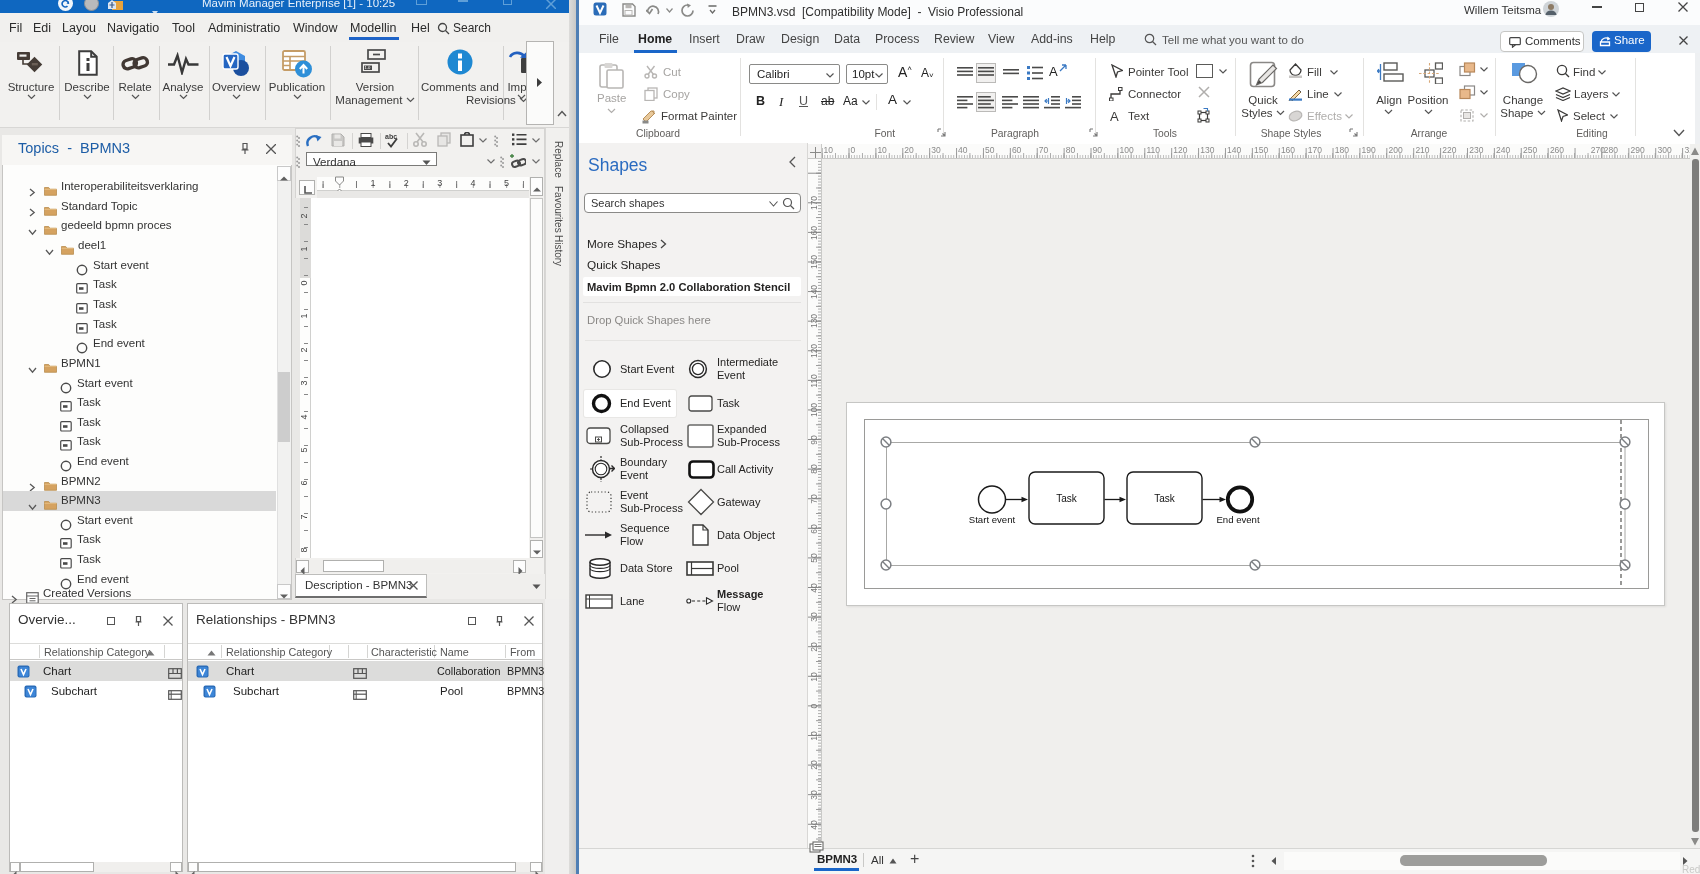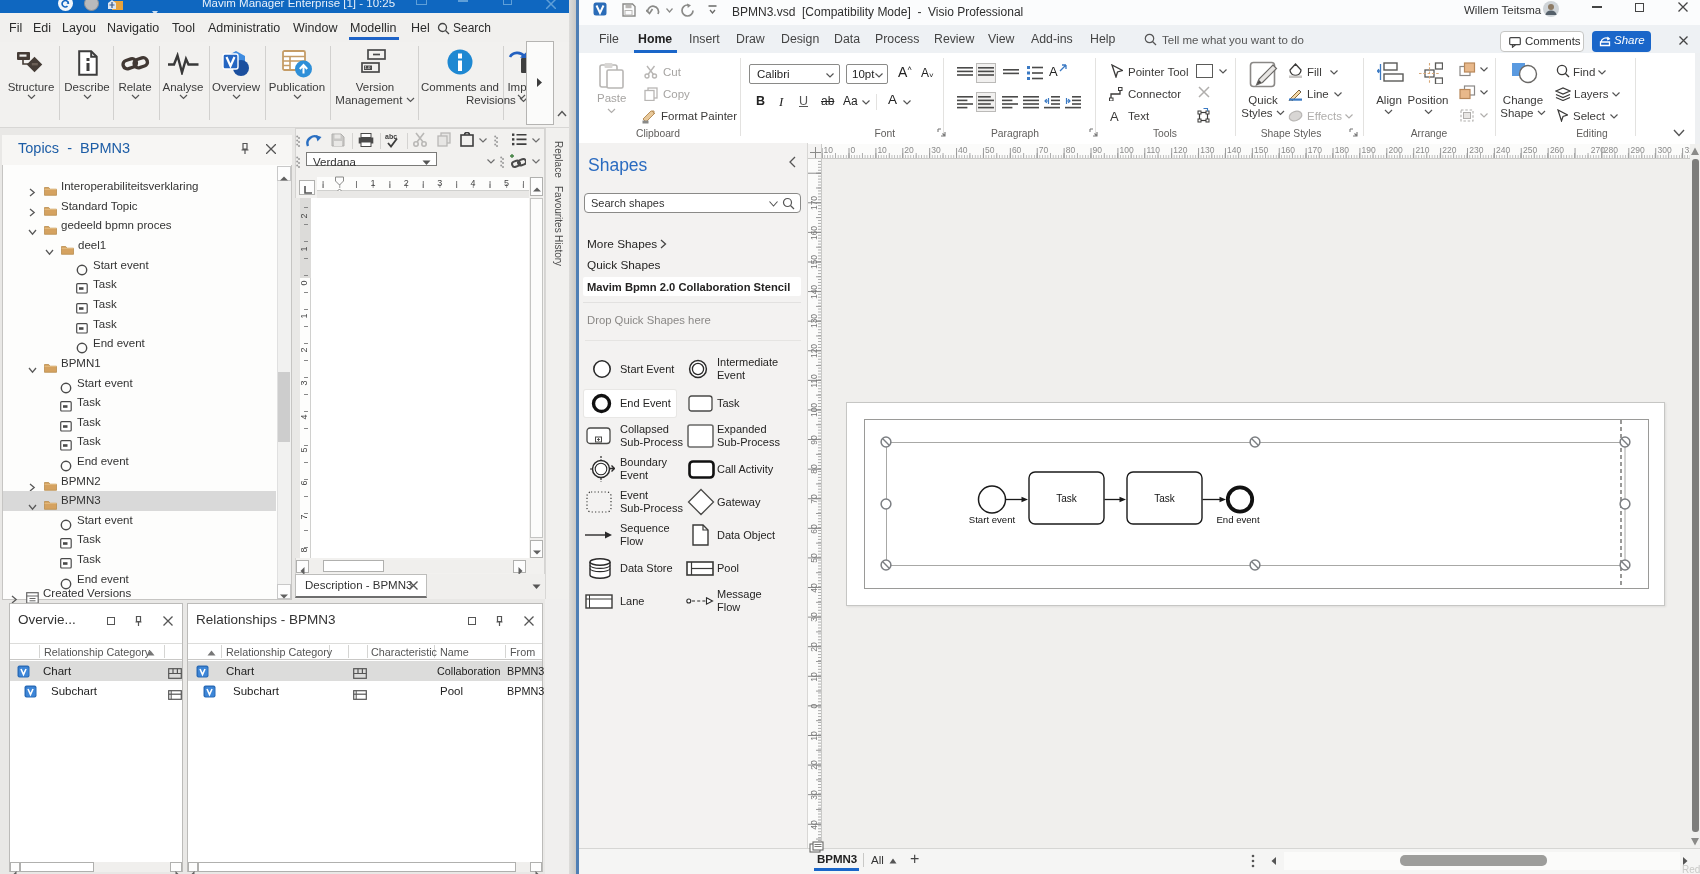--- a/index.html
+++ b/index.html
@@ -699,21 +699,21 @@
       <path d="M8.5 8.5 L12 12" stroke="#555" stroke-width="1.2"></path>
     </svg>
 <div class="t" style="left:1162px;top:34px;font-size:11.5px;color:#555;">Tell me what you want to do</div>
 <div class="a" style="left:1500px;top:30.5px;width:84px;height:21px;background:#fff;border:1px solid #c6c6c4;border-radius:4px;">
       <svg style="position:absolute;left:8px;top:5px" width="12" height="11">
         <rect x="0.7" y="0.7" width="10.6" height="7" rx="1" fill="none" stroke="#444" stroke-width="1.2"></rect>
         <path d="M3.5 7.7 v2.5 l3-2.5" fill="none" stroke="#444" stroke-width="1.2"></path>
       </svg>
       <span style="position:absolute;left:24px;top:3.5px;font-size:11.5px;color:#333;font-family:Liberation Sans">Comments</span>
     </div>
-<div class="a" style="left:1592px;top:30.5px;width:59px;height:21px;background:#1a66c9;border-radius:4px;font-style:italic;">
+<div class="a" style="left:1592px;top:30.5px;width:59px;height:21px;background:#1a66c9;border-radius:4px;">
       <svg style="position:absolute;left:7px;top:4px" width="12" height="12">
         <path d="M2 7 a5 5 0 0 1 8 -3" fill="none" stroke="#fff" stroke-width="1.3"></path>
         <path d="M8.5 1.5 l3 2.5 -3.5 1.5z" fill="#fff"></path>
         <path d="M1.5 7 h9 v3.5 h-9z" fill="none" stroke="#fff" stroke-width="1.3"></path>
       </svg>
       <span style="position:absolute;left:22px;top:3.5px;font-size:11.5px;color:#fff;font-family:Liberation Sans">Share</span>
     </div>
 <svg class="a" style="left:1679px;top:36px" width="9" height="9">
       <path d="M0.5 0.5 L8.5 8.5 M8.5 0.5 L0.5 8.5" stroke="#444" stroke-width="1.3"></path>
     </svg>
@@ -1114,21 +1114,21 @@
       <rect x="1" y="1" width="26" height="13" fill="#fff" stroke="#3a3a38" stroke-width="1.4"></rect>
       <path d="M1 5 h26" stroke="#3a3a38" stroke-width="1"></path>
       <path d="M4.5 1 v13" stroke="#3a3a38" stroke-width="1"></path>
     </svg>
 <div class="t" style="left:620px;top:594.5px;font-size:11px;color:#252423;">Lane</div>
 <svg class="a" style="left:686px;top:596px" width="28" height="10">
       <circle cx="2.8" cy="5" r="2" fill="#fff" stroke="#2a2a2a" stroke-width="1.1"></circle>
       <path d="M6 5 h14" stroke="#2a2a2a" stroke-width="1.2" stroke-dasharray="3 2.2"></path>
       <path d="M20.5 1.8 L26.5 5 l-6 3.2z" fill="#fff" stroke="#2a2a2a" stroke-width="1.1"></path>
     </svg>
-<div class="t" style="left:717px;top:588px;font-size:11px;color:#252423;">Message</div>
+<div class="t" style="left:717px;top:588px;font-size:11px;color:#252423;font-weight:bold;">Message</div>
 <div class="t" style="left:717px;top:601px;font-size:11px;color:#252423;">Flow</div>
 <div class="a" style="left:808px;top:144px;width:14px;height:15px;background:#f4f3f2;border-right:1px solid #c9c9c7;border-bottom:1px solid #c9c9c7;"><svg width="11" height="11" style="margin:2px 0 0 2px">
         <path d="M5.5 0 v11 M0 5.5 h11" stroke="#8a8a88" stroke-width="1"></path>
       </svg></div>
 <div class="a" style="left:822px;top:144px;width:868px;height:15px;background:#fbfbfa;border-bottom:1px solid #c9c9c7;background-image:linear-gradient(90deg,#9a9a9a 0 1px,transparent 1px),linear-gradient(90deg,#aaa 0 1px,transparent 1px),linear-gradient(90deg,#b8b8b8 0 1px,transparent 1px);background-size:26.9px 10px,13.45px 5px,2.69px 3px;background-repeat:repeat-x;background-position:left 26.5px bottom 0,left 26.5px bottom 0,left 26.5px bottom 0;">
       <span style="position:absolute;left:-0.4px;top:1px;margin-left:2px;text-align:left;font-size:8.5px;color:#8a8a8a">10</span>
       <span style="position:absolute;left:26.5px;top:1px;margin-left:2px;text-align:left;font-size:8.5px;color:#8a8a8a">0</span>
       <span style="position:absolute;left:53.4px;top:1px;margin-left:2px;text-align:left;font-size:8.5px;color:#8a8a8a">10</span>
       <span style="position:absolute;left:80.3px;top:1px;margin-left:2px;text-align:left;font-size:8.5px;color:#8a8a8a">20</span>
       <span style="position:absolute;left:107.2px;top:1px;margin-left:2px;text-align:left;font-size:8.5px;color:#8a8a8a">30</span>

